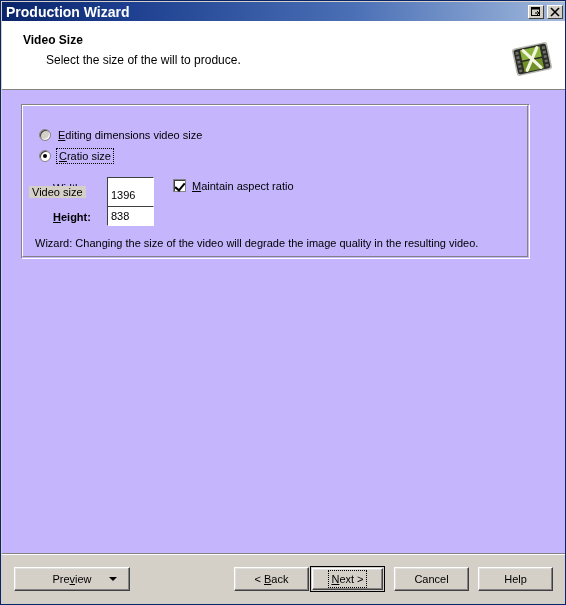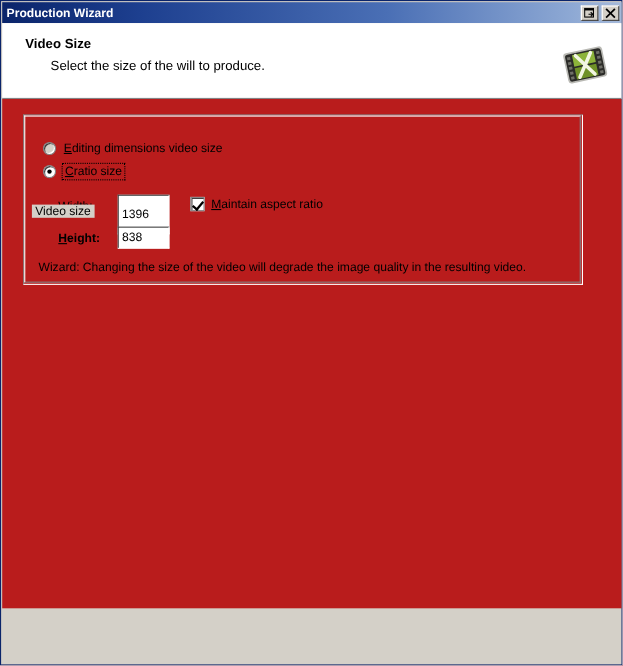--- a/index.html
+++ b/index.html
@@ -27,21 +27,21 @@
     position: absolute;
     left: 1px; top: 1px;
     width: 564px;
     height: 19px;
     background: linear-gradient(to right, #0a246a 0%, #1d3f8f 22%, #4a6fb5 62%, #8ea9d4 92%, #a6bada 100%);
     display: flex;
     align-items: center;
   }
   #title-text {
     color: #ffffff;
-    font-size: 11px;
+    font-size: 14px;
     font-weight: bold;
     padding-left: 4px;
     letter-spacing: 0px;
     white-space: nowrap;
   }
   .tb-spacer { flex: 1 1 auto; }
   .tb-btn {
     width: 16px;
     height: 14px;
     margin-right: 3px;
@@ -87,21 +87,21 @@
     width: 48px;
     height: 48px;
   }
 
   
   #body {
     position: absolute;
     left: 1px; top: 89px;
     width: 564px;
     height: 463px;
-    background: #b91c1c;
+    background: #c4b5fd;
   }
 
   
   #groupbox {
     position: absolute;
     left: 19px; top: 14px;
     width: 509px;
     height: 155px;
     border: 1px solid #848284;
     border-right-color: #ffffff;
@@ -374,14 +374,39 @@
 
       <div class="ctl-label" style="position:absolute; left:31px; top:106px;font-weight:bold;"><u>H</u><span>eight:</span></div>
       <input class="txt" style="left: 85px; top: 101px; width: 47px; height: 20px;" value="838">
 
       <div id="warning-text">Wizard: Changing the size of the video will degrade the image quality in the resulting video.</div>
     </div>
 
     <div id="groupbox-label">Video size</div>
   </div>
 
+  <div id="footer">
+    <div id="footer-sep"></div>
+
+    <div class="btn" style="left:12px; top:14px; width:116px;">
+      <span class="lbl">Pre<u>v</u>iew</span>
+      <span id="preview-arrow"></span>
+    </div>
+
+    <div class="btn" style="left:232px; top:14px; width:75px;">
+      <span class="lbl">&lt; <u>B</u>ack</span>
+    </div>
+
+    <div class="btn default" style="left:308px; top:13px; width:75px; height:26px;">
+      <span class="inner"></span>
+      <span class="lbl"><u>N</u>ext &gt;</span>
+    </div>
+
+    <div class="btn" style="left:392px; top:14px; width:75px;">
+      <span class="lbl">Cancel</span>
+    </div>
+
+    <div class="btn" style="left:476px; top:14px; width:75px;">
+      <span class="lbl">Help</span>
+    </div>
+  </div>
 
 </div>
 
 </body></html>

